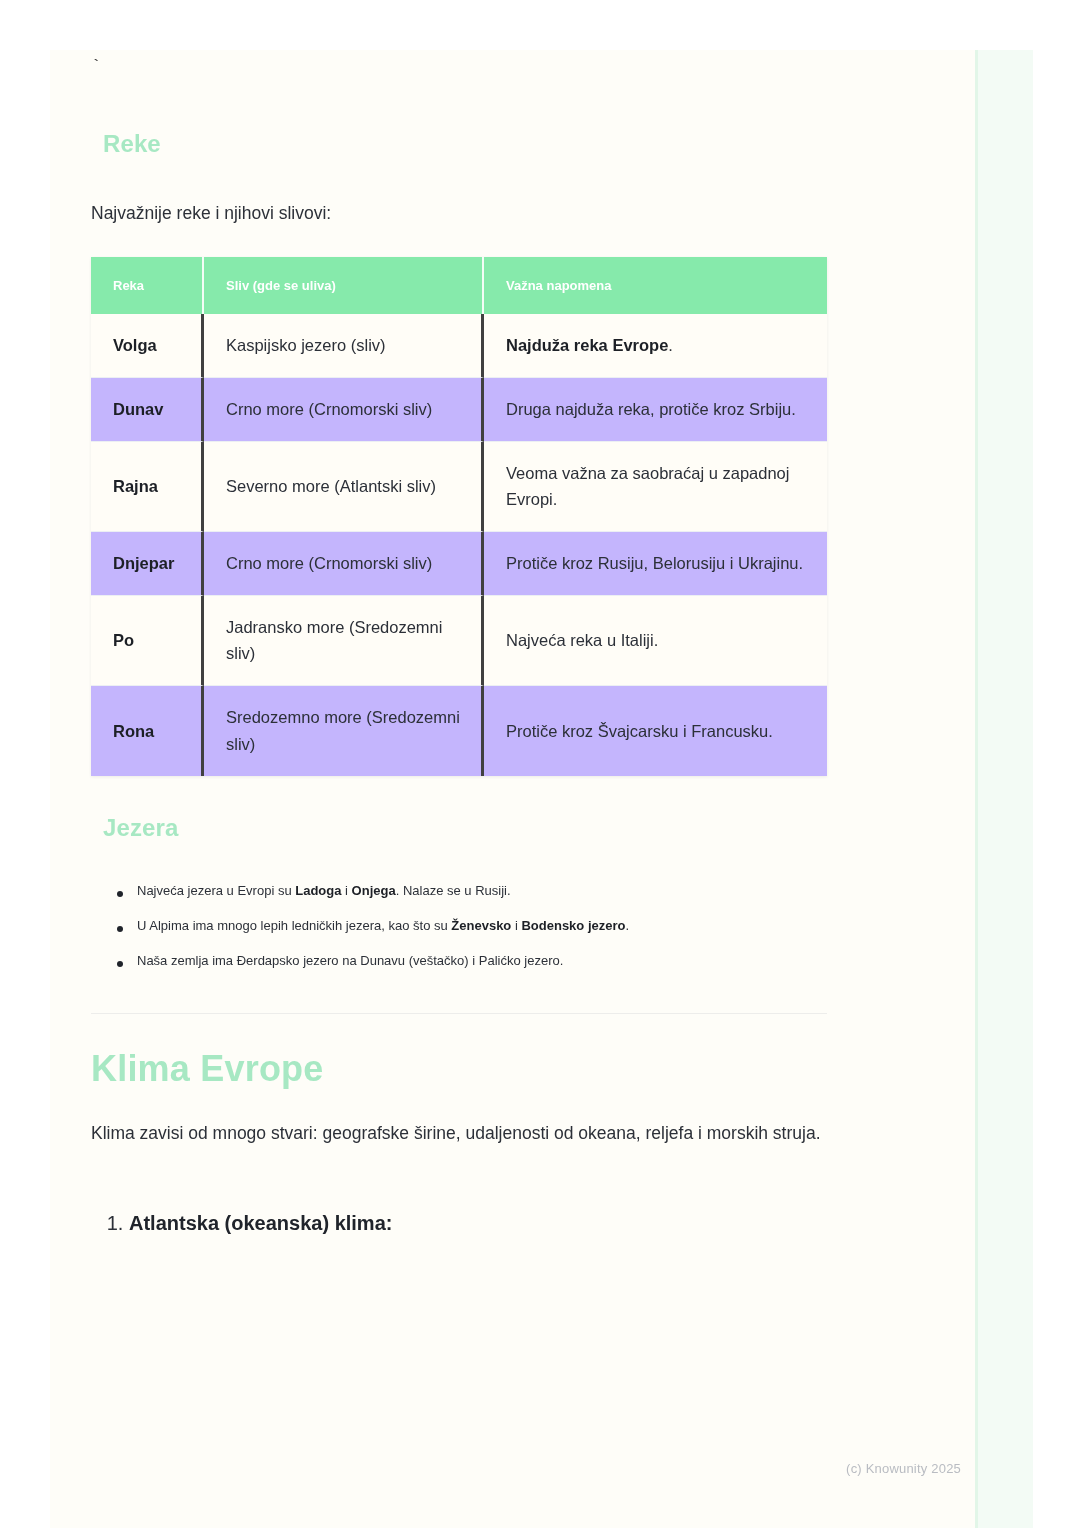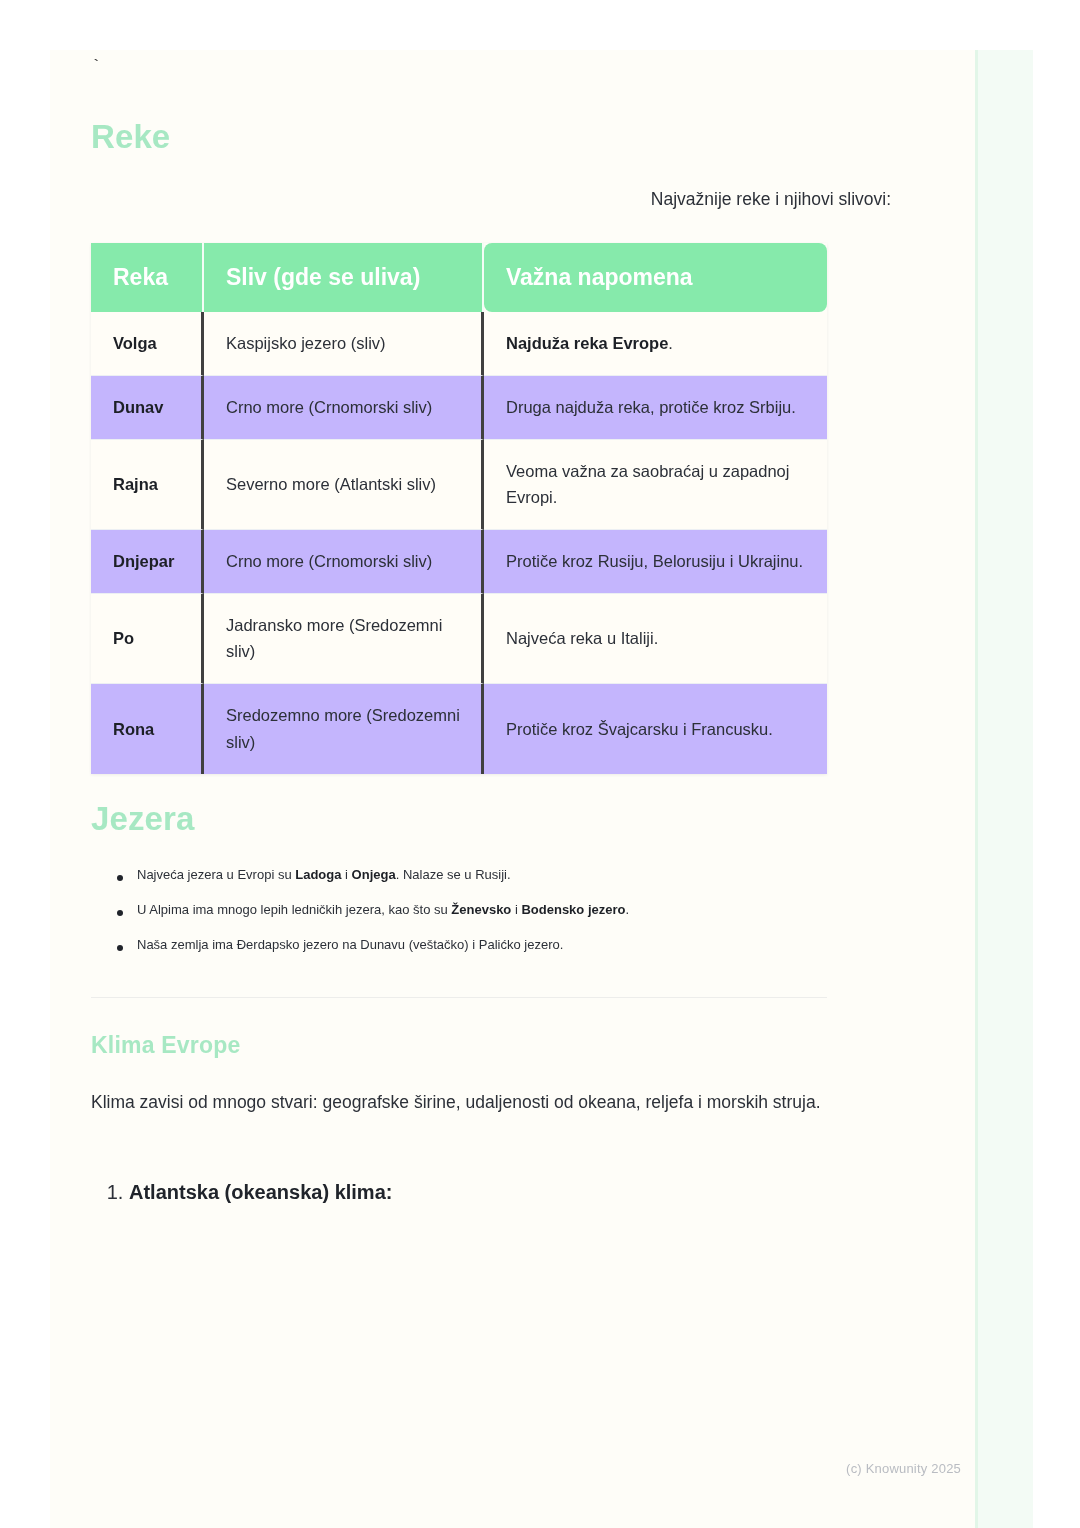--- a/index.html
+++ b/index.html
@@ -50,42 +50,41 @@
     font-family: "Liberation Mono", monospace;
     font-size: 17px;
     color: #3a3a3a;
     line-height: 1;
     padding-top: 8px;
     height: 24px;
   }
 
   
   h2.sec-heading {
-    font-size: 33px;
+    font-size: 24px;
     font-weight: 700;
     color: #a7e8c3;
-    margin: 0;
+    margin: 12px;
     padding: 0;
     letter-spacing: 0.1px;
   }
   h1.big-heading {
-    font-size: 23px;
+    font-size: 36px;
     font-weight: 700;
     color: #a7e8c3;
     margin: 0;
     padding: 0;
     letter-spacing: 0.2px;
   }
 
   p.para {
     font-size: 17.5px;
     color: #2c3038;
     margin: 0;
     line-height: 1.55;
-    text-align: right;
   }
   p.para-justify {
     text-align: justify;
   }
   p.bold-lead {
     font-size: 17.5px;
     font-weight: 700;
     color: #22252c;
     margin: 0;
   }
@@ -95,28 +94,28 @@
     border-collapse: separate;
     border-spacing: 0;
     width: 736px;
     table-layout: fixed;
     margin: 0;
     box-shadow: 0 1px 3px rgba(0,0,0,0.07);
   }
   table.rivers th {
     background: #86eaab;
     color: #ffffff;
-    font-size: 23px;
+    font-size: 13px;
     font-weight: 600;
     text-align: left;
     padding: 21px 20px 21px 22px;
     vertical-align: middle;
     border-right: 2px solid #f4fdf7;
   }
-  table.rivers th:last-child { border-right: none; border-radius: 8px; }
+  table.rivers th:last-child { border-right: none; }
   table.rivers td {
     font-size: 16.5px;
     color: #2c3038;
     padding: 18px 20px 18px 22px;
     vertical-align: middle;
     line-height: 1.62;
     border-right: 3px solid #404040;
     border-bottom: 1px solid #eceff3;
   }
   table.rivers td:last-child { border-right: none; }

